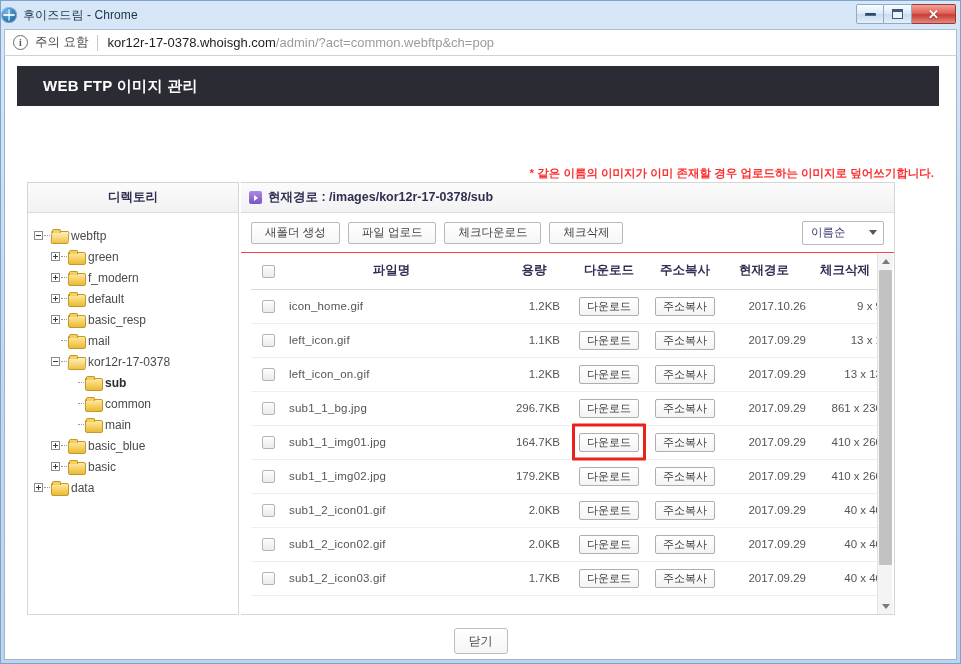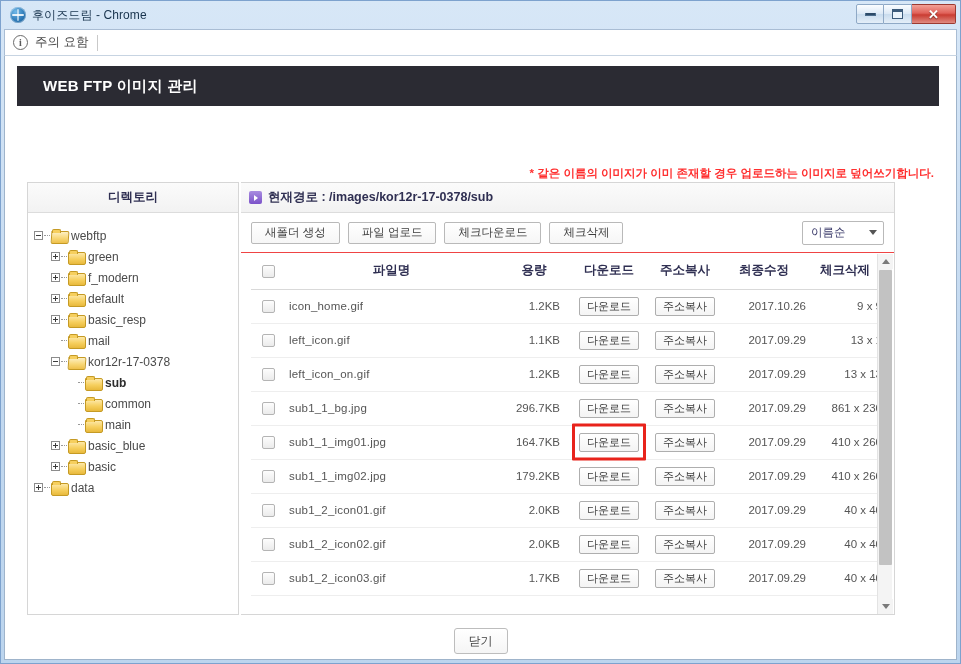--- a/index.html
+++ b/index.html
@@ -15,21 +15,20 @@
   .window {
     position: absolute; left: 0; top: 0;
     width: 961px; height: 664px;
     background: linear-gradient(180deg,#d7e7f7 0%,#c3d9f0 55%,#bcd5ee 100%);
     border: 1px solid #7da2ce;
     display: flex; flex-direction: column;
   }
   .titlebar {
     height: 28px; position: relative;
     display: flex; align-items: center;
-    padding-left: 9px;
   }
   .tb-favicon {
     width: 16px; height: 16px; border-radius: 50%;
     background: radial-gradient(circle at 35% 30%, #6fb8e8 0%, #2b77b5 60%, #1d5a8f 100%);
     position: relative; flex: 0 0 auto; margin-right: 6px;
     box-shadow: inset 0 0 0 1px rgba(255,255,255,.35);
   }
   .tb-favicon::before {
     content: ""; position: absolute; left: 2px; top: 7px;
     width: 12px; height: 2px; background: rgba(255,255,255,.85);
@@ -327,20 +326,21 @@
       <div class="wc close">
         <span class="glyph-x">✕</span>
       </div>
     </div>
   </div>
 
   <div class="omnirow">
     <div class="info-icon">i</div>
     <div class="notsecure">주의 요함</div>
     <div class="omni-sep"></div>
+    <div class="url"><span class="host">kor12r-17-0378.whoisgh.com</span><span>/admin/?act=common.webftp&amp;ch=pop</span></div>
   </div>
 
   <div class="viewport">
 
     <div class="app-header">
       <div class="app-header-title">WEB FTP 이미지 관리</div>
     </div>
 
     <div class="notice">* 같은 이름의 이미지가 이미 존재할 경우 업로드하는 이미지로 덮어쓰기합니다.</div>
 
@@ -466,21 +466,21 @@
           <table class="files">
             <thead>
               <tr>
                 <th class="c-chk">
                   <span class="cb"></span>
                 </th>
                 <th class="c-name">파일명</th>
                 <th class="c-size">용량</th>
                 <th class="c-dl">다운로드</th>
                 <th class="c-copy">주소복사</th>
-                <th class="c-date">최종수정</th>
+                <th class="c-date">현재경로</th>
                 <th class="c-dim">체크삭제</th>
               </tr>
             </thead>
             <tbody id="file-rows">
                 <tr>
                   <td class="c-chk"><span class="cb"></span></td>
                   <td class="c-name"><span class="fname">icon_home.gif</span></td>
                   <td class="c-size">1.2KB</td>
                   <td class="c-dl"><span class="minibtn">다운로드</span></td>
                   <td class="c-copy"><span class="minibtn">주소복사</span></td>

